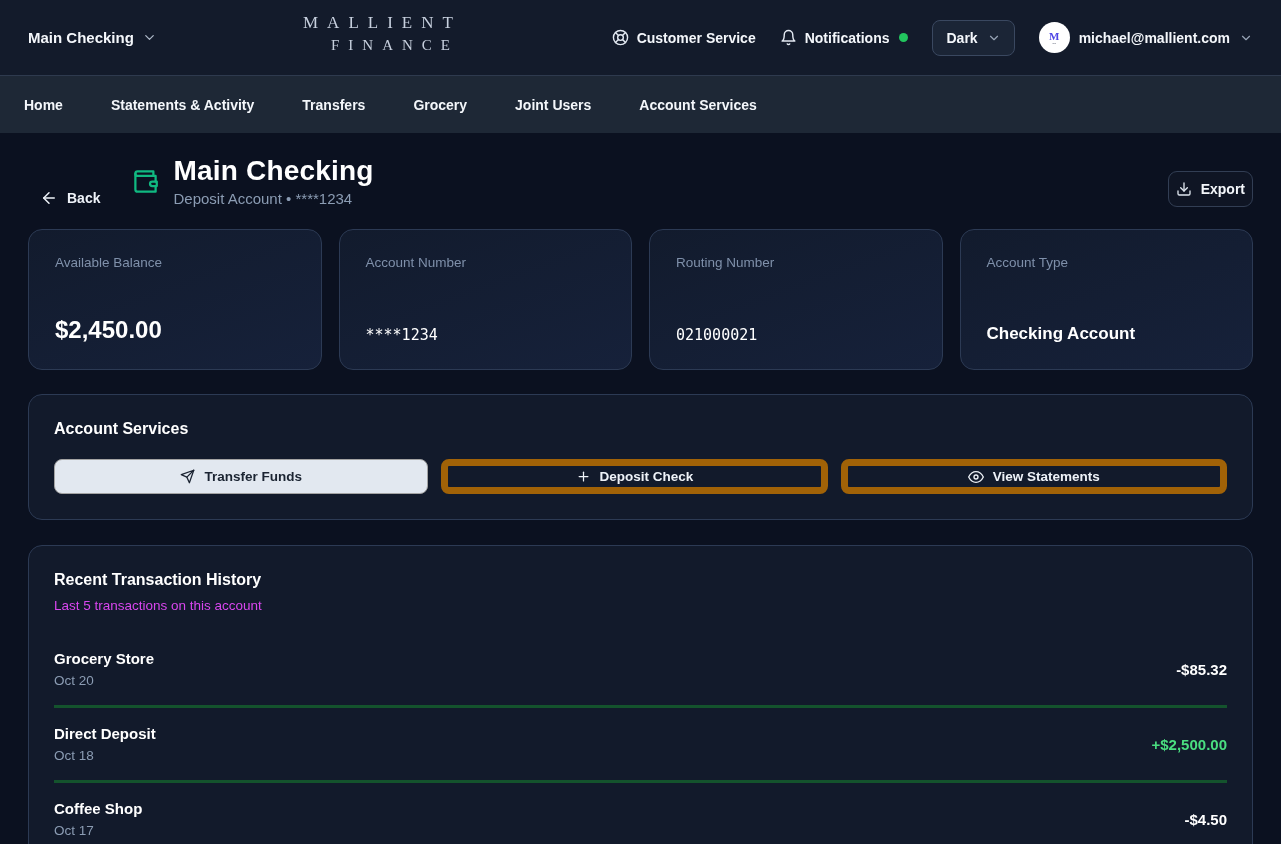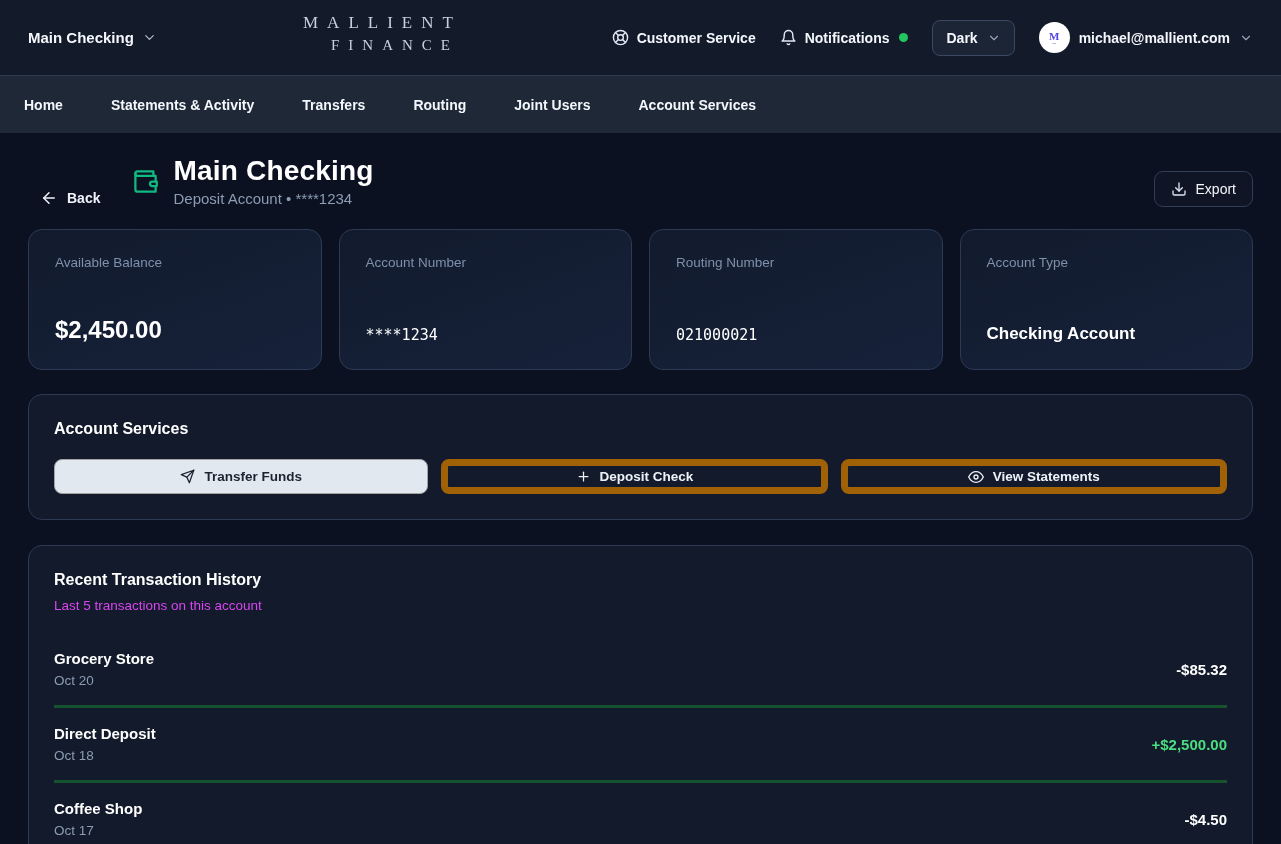--- a/index.html
+++ b/index.html
@@ -75,22 +75,22 @@
     font-size: 14px; font-weight: 700; color: #eef2f8; cursor: pointer;
   }
   .title-group { display: flex; align-items: center; gap: 14px; margin-left: 32px; }
   .wallet { color: #10b981; }
   .page-title { font-size: 28px; font-weight: 800; color: #ffffff; letter-spacing: .2px; }
   .page-subtitle { font-size: 15px; color: #8b9cb3; margin-top: 3px; }
   .export-btn {
     margin-left: auto;
     display: flex; align-items: center; gap: 9px;
     border: 1px solid #323e54; background: rgba(255,255,255,0.02);
-    border-radius: 9px; padding: 9px 16px;
-    font-size: 14px; font-weight: 400; color: #f4f7fb; cursor: pointer;
+    border-radius: 9px; padding: 9px 7px;
+    font-size: 14px; font-weight: 700; color: #f4f7fb; cursor: pointer;
   }
   .export-btn .icn { color: #dfe6ef; }
 
   
   .stats { display: flex; gap: 17px; margin-top: 22px; }
   .stat-card {
     flex: 1; height: 141px; border-radius: 14px;
     background: linear-gradient(160deg, #121b2d 0%, #16213a 100%);
     border: 1px solid #2c3a54;
     padding: 25px 26px;
@@ -196,21 +196,21 @@
           </svg>
       </span>
     </div>
   </div>
 </header>
 
 <nav class="navbar">
   <div class="nav-item">Home</div>
   <div class="nav-item">Statements &amp; Activity</div>
   <div class="nav-item">Transfers</div>
-  <div class="nav-item">Routing</div>
+  <div class="nav-item">Grocery</div>
   <div class="nav-item">Joint Users</div>
   <div class="nav-item">Account Services</div>
 </nav>
 
 <main class="content">
 
   <div class="page-head">
     <div class="back-link">
       <span>
         <svg width="18" height="18" viewBox="0 0 24 24" fill="none" stroke="currentColor" stroke-width="2" stroke-linecap="round" stroke-linejoin="round">

